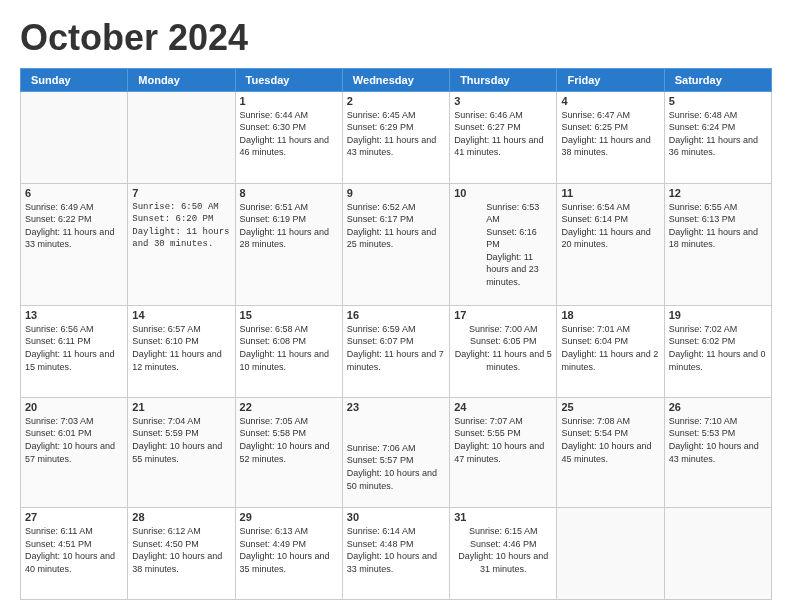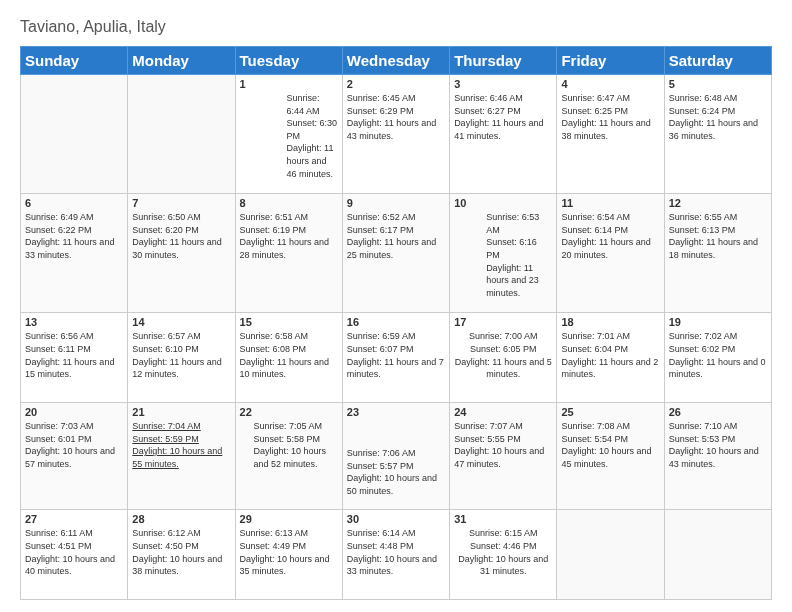--- a/index.html
+++ b/index.html
@@ -57,23 +57,23 @@
     .calendar {
       flex: 1;
       border: 1px solid #ccc;
       border-collapse: collapse;
       width: 100%;
       table-layout: fixed;
     }
     .calendar th {
       background: #2a7acc;
       color: #fff;
-      font-size: 15px;
+      font-size: 11px;
       font-weight: bold;
-      padding: 5px 4px;
+      padding: 5px 10px;
       border: 1px solid #5599dd;
       text-align: left;
     }
     .calendar td {
       border: 1px solid #ccc;
       vertical-align: top;
       padding: 3px 4px;
       font-size: 9.5px;
       color: #333;
       height: 82px;
@@ -95,21 +95,21 @@
       line-height: 1.4;
       color: #333;
     }
   </style>
 </head>
 <body>
 
 <div class="page">
   <div class="header">
     <div class="title-block">
-      <div class="location-title">Taviano, Apulia, Italy</div>
+      <div class="month-title">October 2024</div>
     </div>
   </div>
 
   <table class="calendar">
     <thead>
       <tr>
       <th>Sunday</th>
           <th>Monday</th>
           <th>Tuesday</th>
           <th>Wednesday</th>
@@ -117,21 +117,21 @@
           <th>Friday</th>
           <th>Saturday</th>
         </tr>
     </thead>
     <tbody id="calendar-body">
     <tr>
           <td class="empty"></td>
           <td class="empty"></td>
           <td>
             <div class="day-number">1</div>
-            <div class="day-info" style="white-space: pre-line; margin-left: 47px;">Sunrise: 6:44 AM
+            <div class="day-info" style="white-space: pre-line;">Sunrise: 6:44 AM
 Sunset: 6:30 PM
 Daylight: 11 hours and 46 minutes.</div>
           </td>
           <td>
             <div class="day-number">2</div>
             <div class="day-info" style="white-space: pre-line;">Sunrise: 6:45 AM
 Sunset: 6:29 PM
 Daylight: 11 hours and 43 minutes.</div>
           </td>
           <td>
@@ -155,21 +155,21 @@
         </tr>
         <tr>
           <td>
             <div class="day-number">6</div>
             <div class="day-info" style="white-space: pre-line;">Sunrise: 6:49 AM
 Sunset: 6:22 PM
 Daylight: 11 hours and 33 minutes.</div>
           </td>
           <td>
             <div class="day-number">7</div>
-            <div class="day-info" style="white-space: pre-line;">Sunrise: 6:50 AM
+            <div class="day-info" style="white-space: pre-line; font-family: Liberation Mono, monospace;">Sunrise: 6:50 AM
 Sunset: 6:20 PM
 Daylight: 11 hours and 30 minutes.</div>
           </td>
           <td>
             <div class="day-number">8</div>
             <div class="day-info" style="white-space: pre-line;">Sunrise: 6:51 AM
 Sunset: 6:19 PM
 Daylight: 11 hours and 28 minutes.</div>
           </td>
           <td>
@@ -243,27 +243,27 @@
         </tr>
         <tr>
           <td>
             <div class="day-number">20</div>
             <div class="day-info" style="white-space: pre-line;">Sunrise: 7:03 AM
 Sunset: 6:01 PM
 Daylight: 10 hours and 57 minutes.</div>
           </td>
           <td>
             <div class="day-number">21</div>
-            <div class="day-info" style="white-space: pre-line; text-decoration: underline;">Sunrise: 7:04 AM
+            <div class="day-info" style="white-space: pre-line;">Sunrise: 7:04 AM
 Sunset: 5:59 PM
 Daylight: 10 hours and 55 minutes.</div>
           </td>
           <td>
             <div class="day-number">22</div>
-            <div class="day-info" style="white-space: pre-line; margin-left: 14px;">Sunrise: 7:05 AM
+            <div class="day-info" style="white-space: pre-line;">Sunrise: 7:05 AM
 Sunset: 5:58 PM
 Daylight: 10 hours and 52 minutes.</div>
           </td>
           <td>
             <div class="day-number">23</div>
             <div class="day-info" style="white-space: pre-line; margin-top: 29px;">Sunrise: 7:06 AM
 Sunset: 5:57 PM
 Daylight: 10 hours and 50 minutes.</div>
           </td>
           <td>

